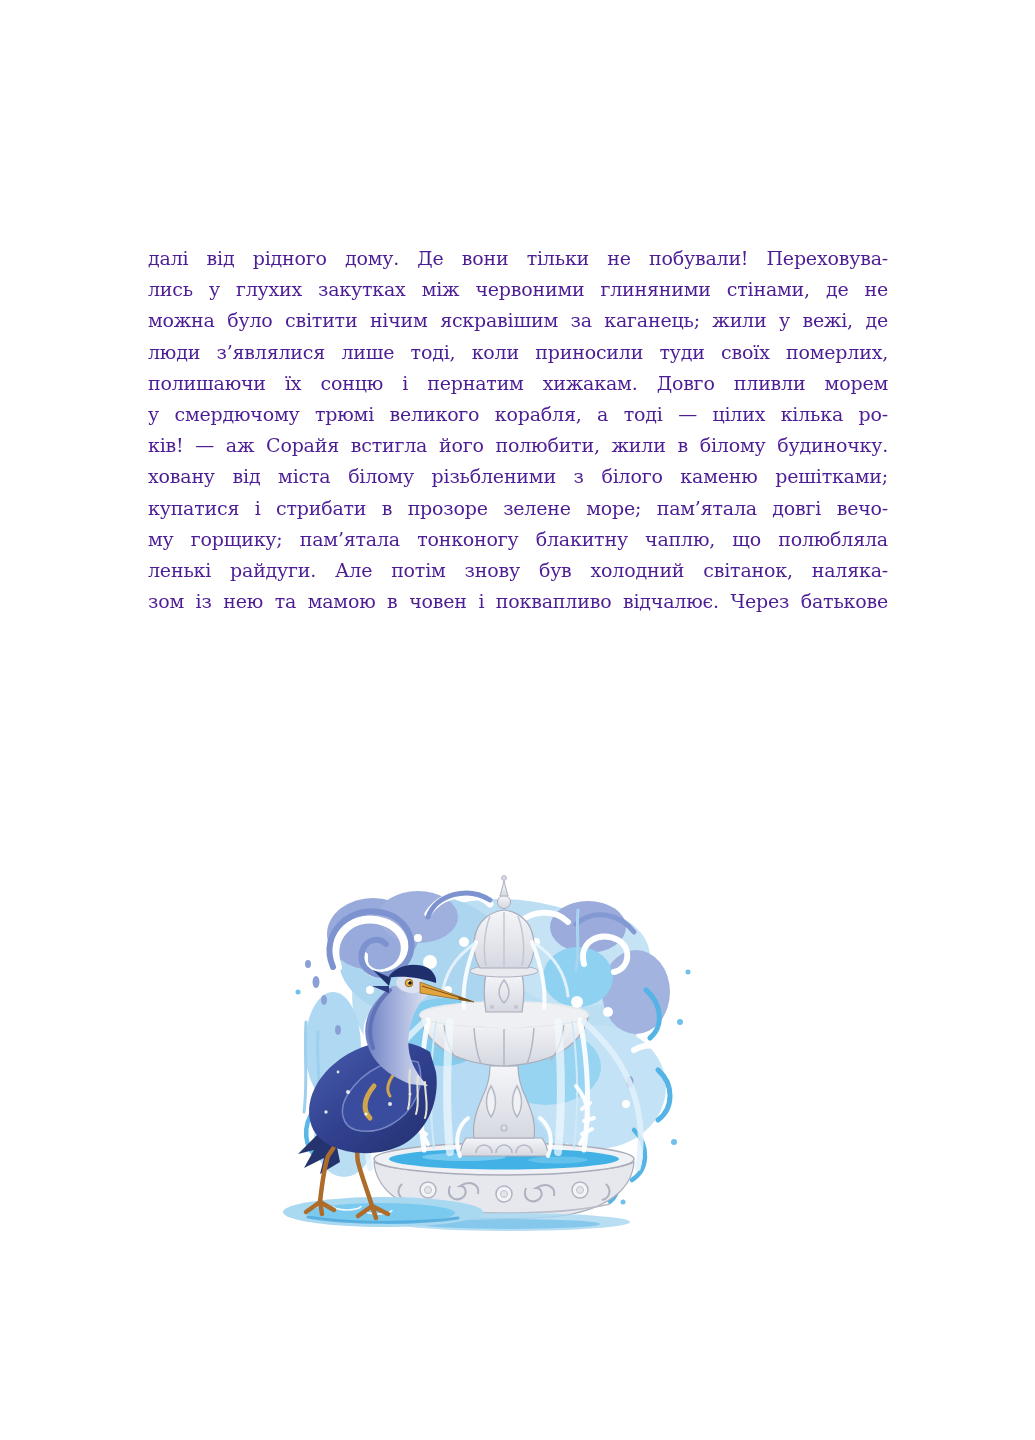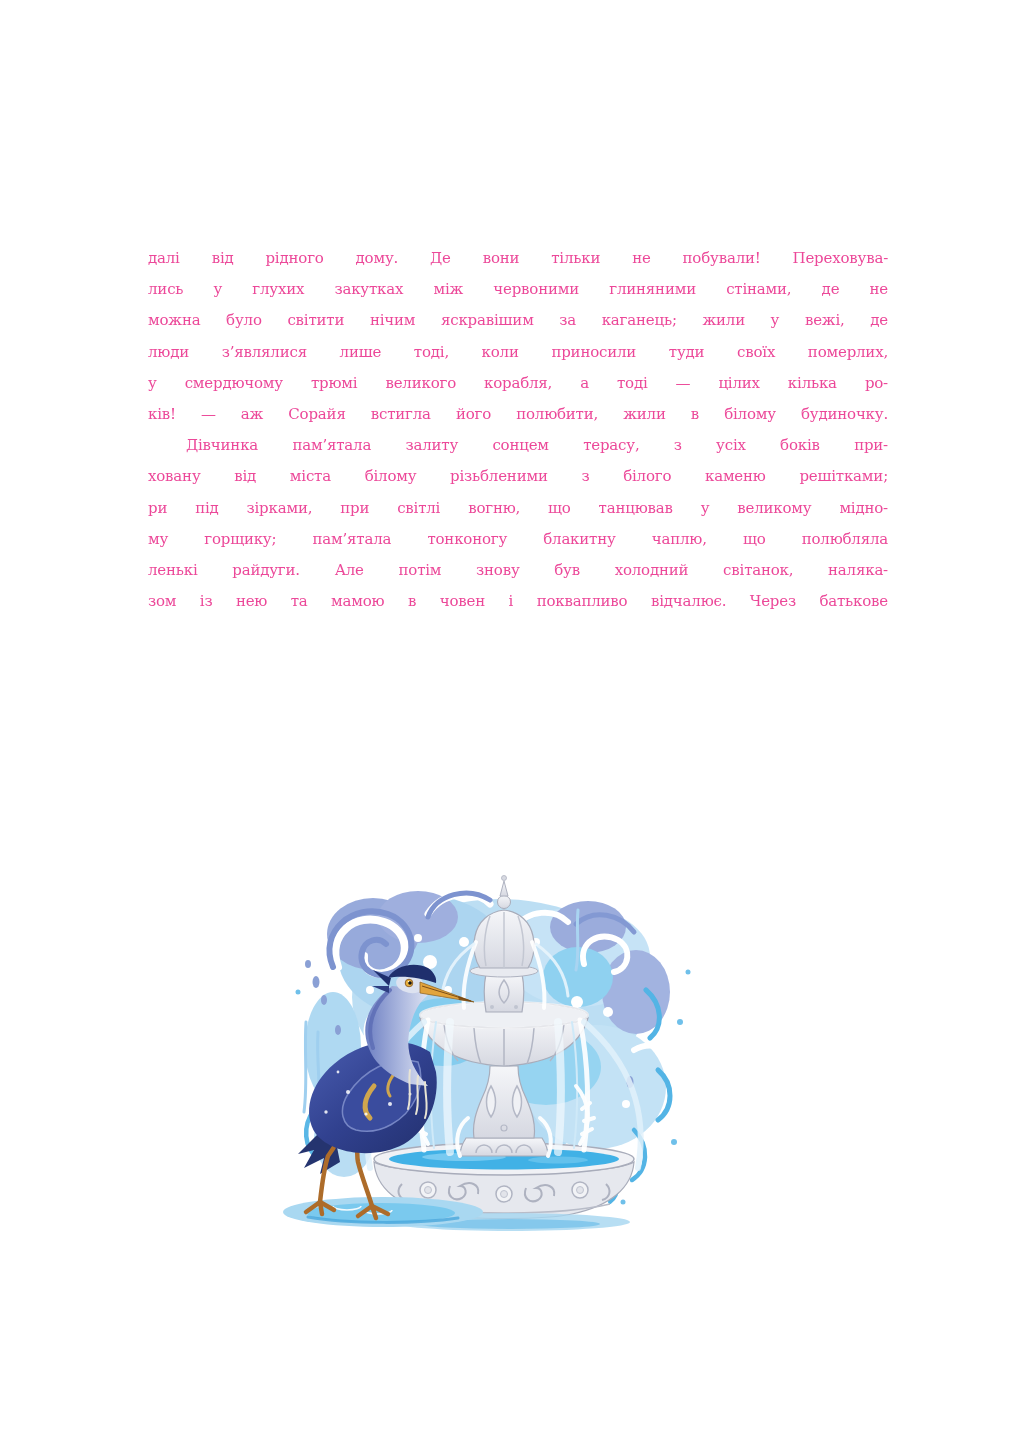--- a/index.html
+++ b/index.html
@@ -6,42 +6,42 @@
   body {
     width:1035px; height:1440px; position:relative;
     background:#ffffff; overflow:hidden;
     font-family:"DejaVu Serif", serif;
   }
   .text-block {
     position:absolute; left:148px; top:243px; width:740px;
   }
   .line {
     margin:0; padding:0;
-    font-size:15px; line-height:31.2px; height:31.2px;
-    color:#ec4899; letter-spacing:-0.2px;
+    font-size:19px; line-height:31.2px; height:31.2px;
+    color:#4c1d95; letter-spacing:-0.2px;
     text-align:justify; text-align-last:justify;
   }
   .line.indent { text-indent:38px; }
   .illustration {
     position:absolute; left:278px; top:872px; width:440px; height:370px;
   }
 </style>
 </head>
 <body>
 
 <div class="text-block">
   <p class="line">далі від рідного дому. Де вони тільки не побували! Переховува-</p>
   <p class="line">лись у глухих закутках між червоними глиняними стінами, де не</p>
   <p class="line">можна було світити нічим яскравішим за каганець; жили у вежі, де</p>
   <p class="line">люди з’являлися лише тоді, коли приносили туди своїх померлих,</p>
+  <p class="line">полишаючи їх сонцю і пернатим хижакам. Довго пливли морем</p>
   <p class="line">у смердючому трюмі великого корабля, а тоді — цілих кілька ро-</p>
   <p class="line">ків! — аж Сорайя встигла його полюбити, жили в білому будиночку.</p>
-  <p class="line indent">Дівчинка пам’ятала залиту сонцем терасу, з усіх боків при-</p>
   <p class="line">ховану від міста білому різьбленими з білого каменю решітками;</p>
-  <p class="line">ри під зірками, при світлі вогню, що танцював у великому мідно-</p>
+  <p class="line">купатися і стрибати в прозоре зелене море; пам’ятала довгі вечо-</p>
   <p class="line">му горщику; пам’ятала тонконогу блакитну чаплю, що полюбляла</p>
   <p class="line">ленькі райдуги. Але потім знову був холодний світанок, наляка-</p>
   <p class="line">зом із нею та мамою в човен і поквапливо відчалює. Через батькове</p>
 </div>
 
 <div class="illustration">
 <svg viewBox="0 0 440 370" width="440" height="370" xmlns="http://www.w3.org/2000/svg">
   <defs>
     <linearGradient id="gBody" x1="0" y1="0" x2="1" y2="1">
       <stop offset="0" stop-color="#4a5db0"></stop>

